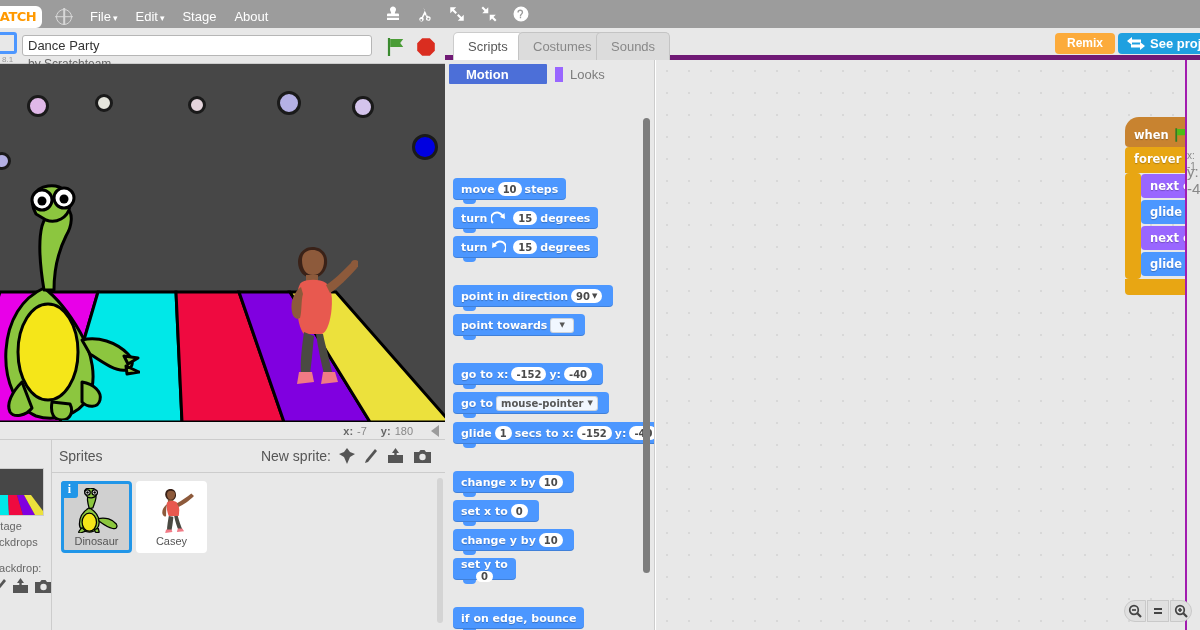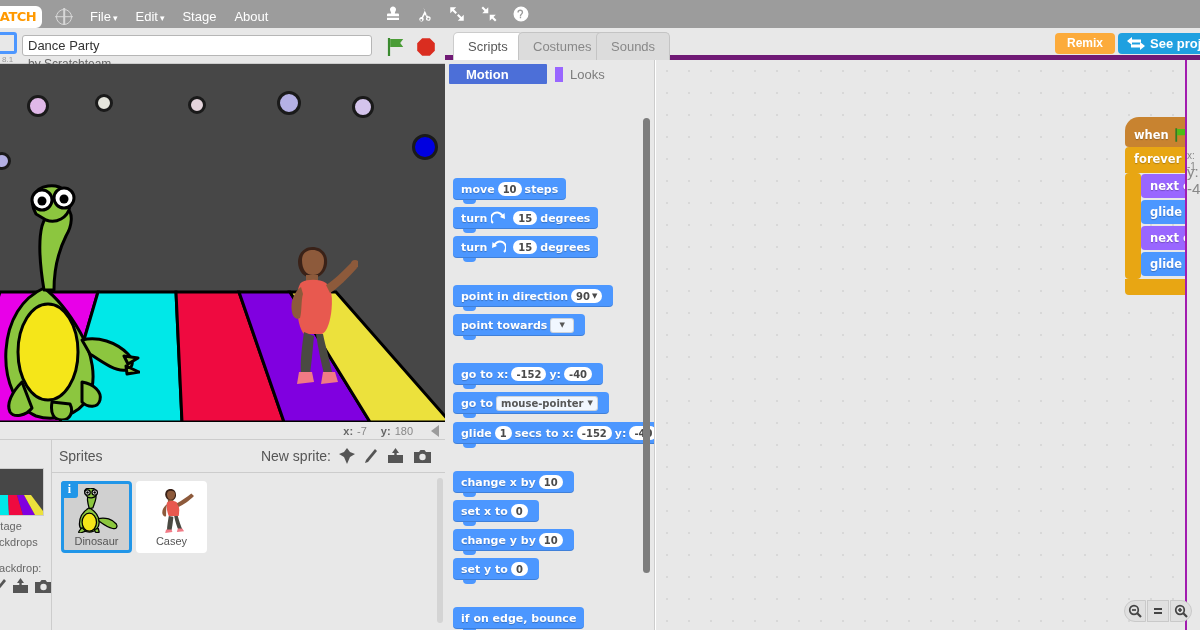--- a/index.html
+++ b/index.html
@@ -571,21 +571,21 @@
       <div class="blk motion" style="top:328px;left:8px;">
         <span>set x to</span>
         <span class="oval">0</span>
       </div>
 
       <div class="blk motion" style="top:357px;left:8px;">
         <span>change y by</span>
         <span class="oval">10</span>
       </div>
 
-      <div class="blk motion" style="top:386px;left:8px;">
+      <div class="blk motion" style="top:386px;left:8px;flex-direction:column;">
         <span>set y to</span>
         <span class="oval">0</span>
       </div>
 
       <div class="blk motion" style="top:435px;left:8px;">
         <span>if on edge, bounce</span>
       </div>
     </div>
     <div id="pal-scroll"></div>
   </div>

